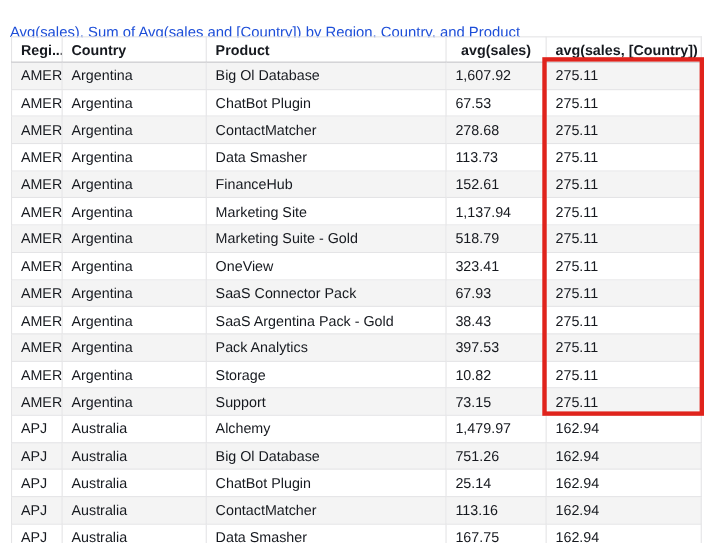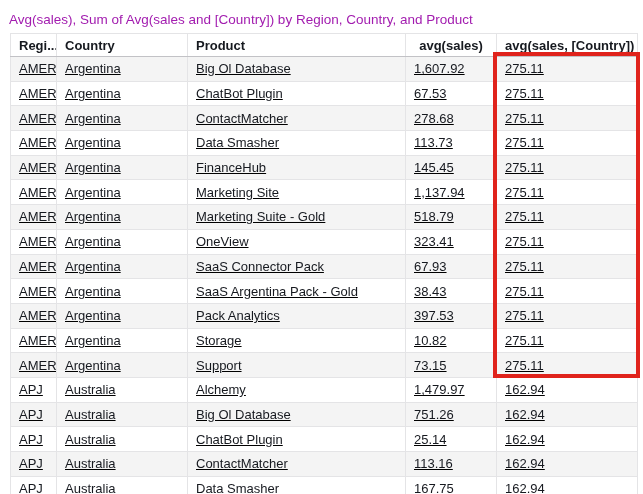--- a/index.html
+++ b/index.html
@@ -13,23 +13,23 @@
   }
   .canvas {
     position: relative;
     width: 643px;
     height: 494px;
     overflow: hidden;
   }
   .visual-title {
     position: absolute;
     left: 9px;
-    top: 12px;
+    top: 22px;
     font-size: 13.5px;
-    color: #a21caf;
+    color: #1d4ed8;
     white-space: nowrap;
   }
   table.pivot {
     position: absolute;
     left: 10px;
     top: 33px;
     width: 627px;
     border-collapse: collapse;
     table-layout: fixed;
   }
@@ -42,21 +42,21 @@
     overflow: hidden;
     white-space: nowrap;
     box-sizing: border-box;
   }
   table.pivot thead tr { height: 23px; }
   table.pivot th {
     font-weight: bold;
     background: #ffffff;
     border-bottom-color: #c2c2c6;
   }
-  table.pivot tbody tr { height: 24.7px; text-decoration: underline; }
+  table.pivot tbody tr { height: 24.7px; }
   table.pivot tbody td { background: #ffffff; }
   table.pivot tbody tr.alt td { background: #f4f4f4; }
   .l { text-align: left; }
   .r { }
   .redbox {
     position: absolute;
     left: 493px;
     top: 52px;
     width: 147px;
     height: 326px;
@@ -116,21 +116,21 @@
     <td class="l">AMER</td>
     <td class="l">Argentina</td>
     <td class="l">Data Smasher</td>
     <td class="r">113.73</td>
     <td class="r">275.11</td>
   </tr>
         <tr class="alt">
     <td class="l">AMER</td>
     <td class="l">Argentina</td>
     <td class="l">FinanceHub</td>
-    <td class="r">145.45</td>
+    <td class="r">152.61</td>
     <td class="r">275.11</td>
   </tr>
         <tr>
     <td class="l">AMER</td>
     <td class="l">Argentina</td>
     <td class="l">Marketing Site</td>
     <td class="r">1,137.94</td>
     <td class="r">275.11</td>
   </tr>
         <tr class="alt">

